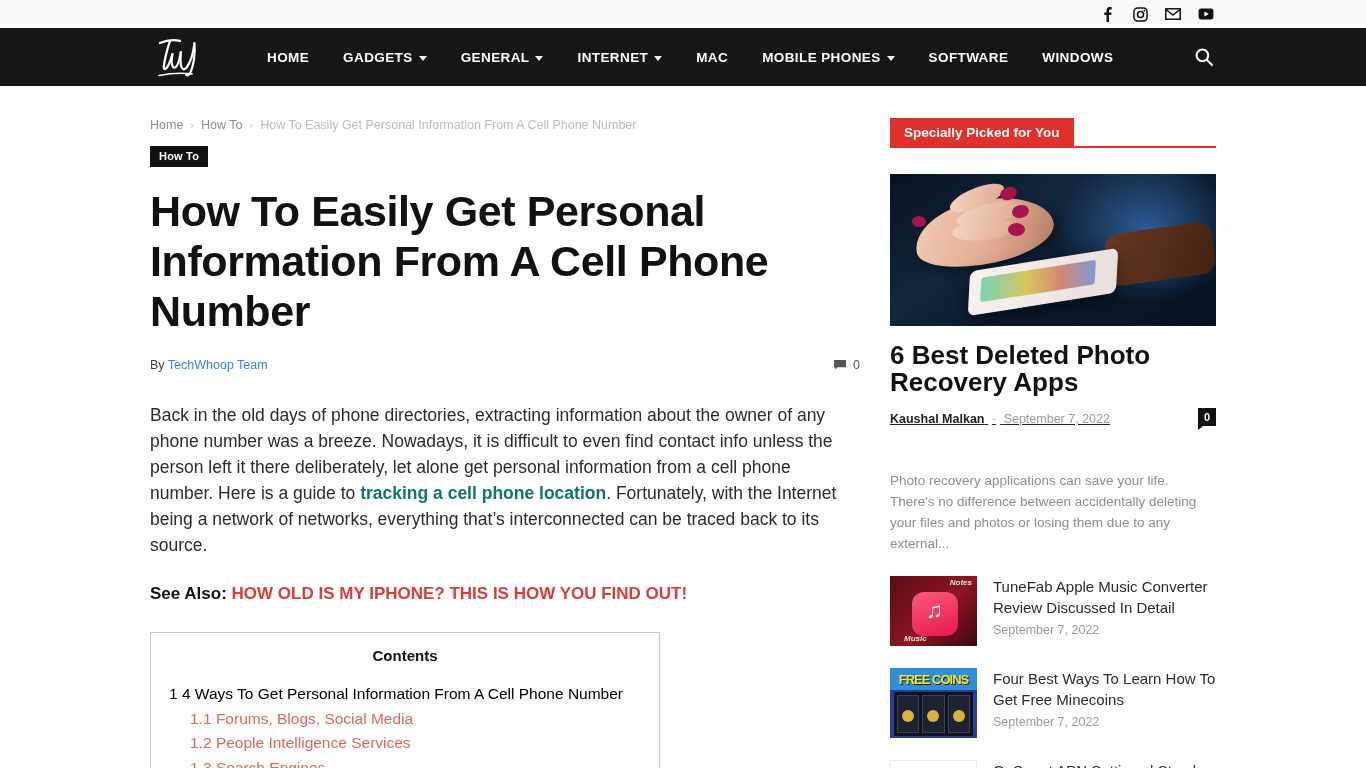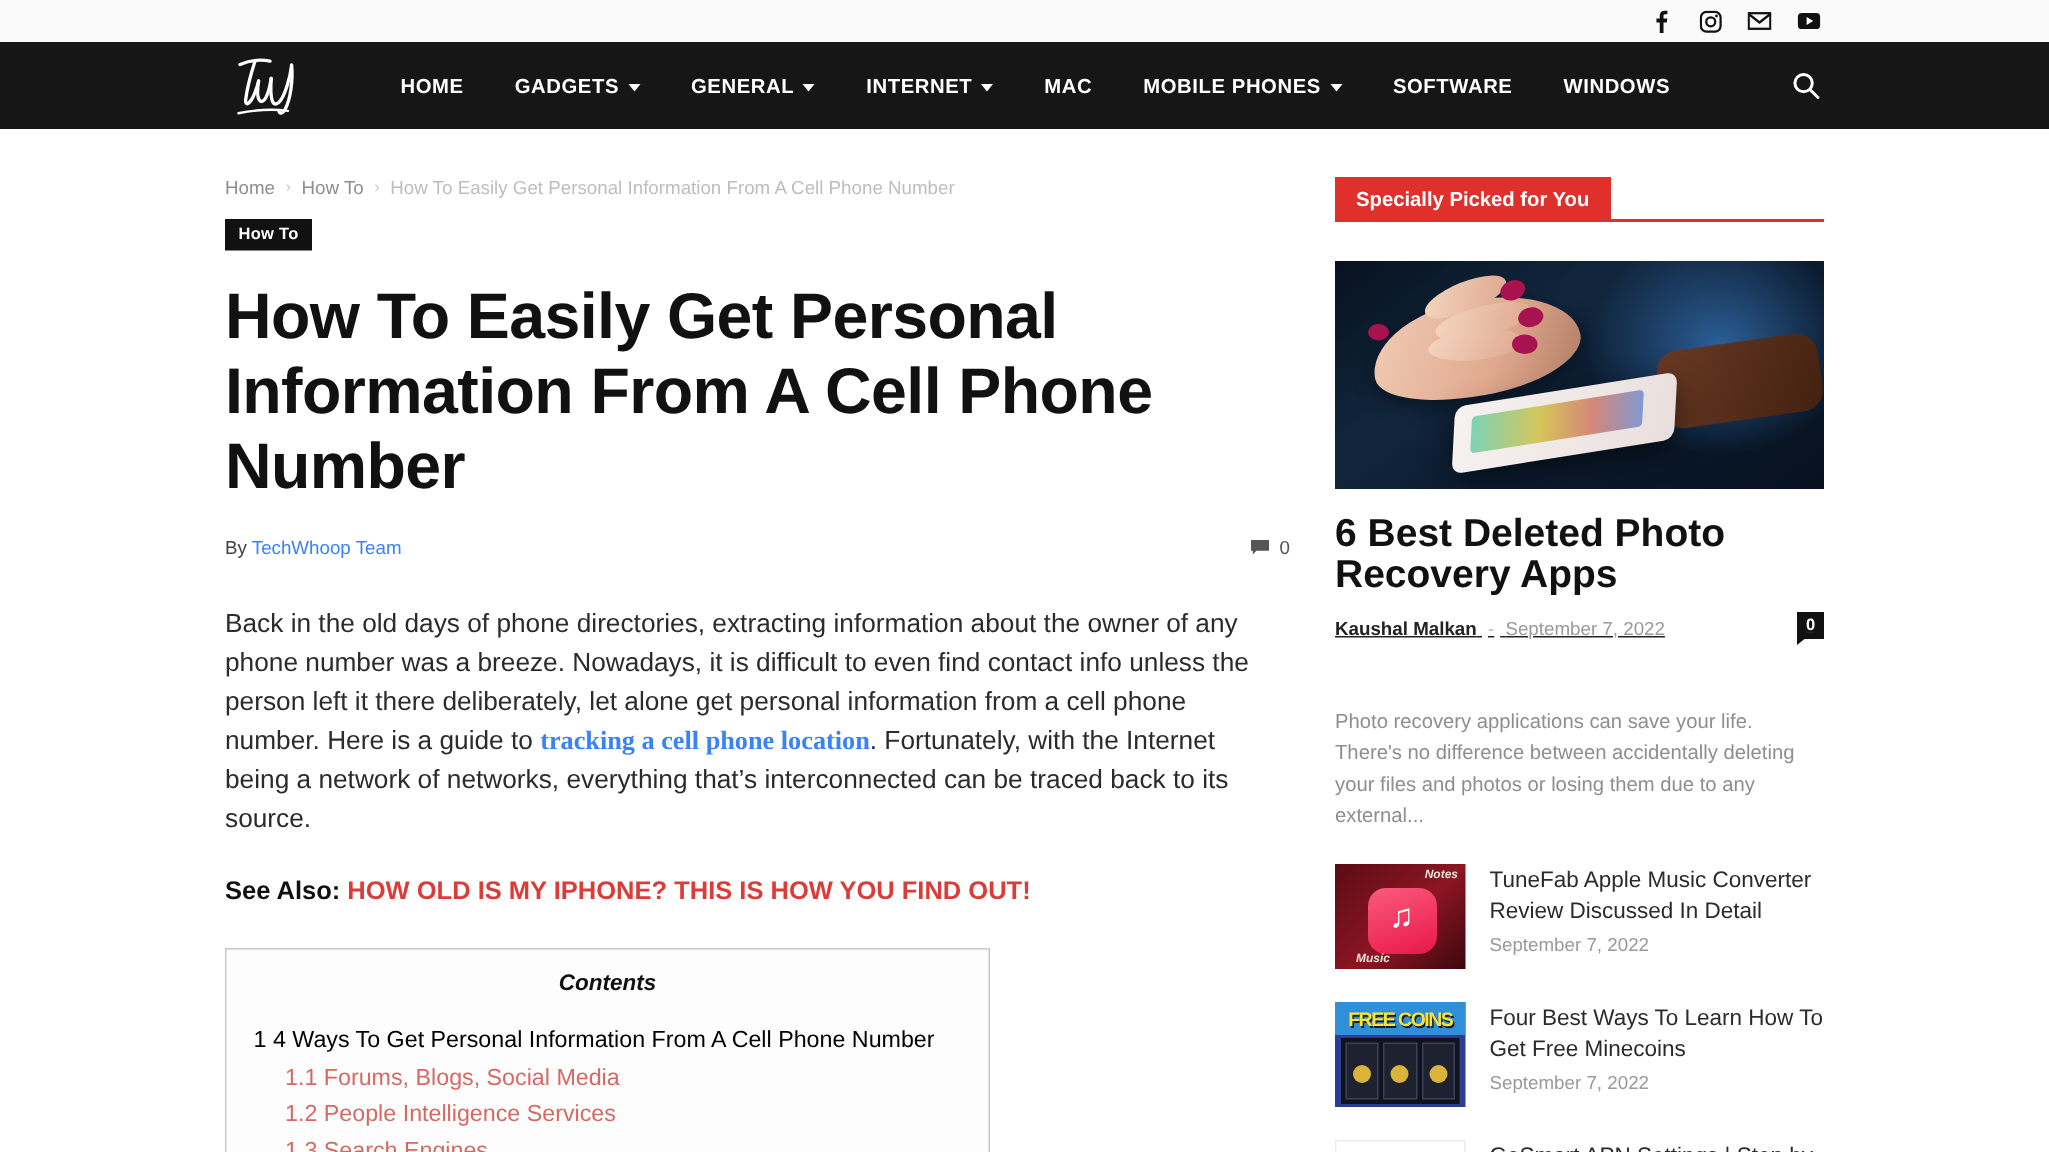--- a/index.html
+++ b/index.html
@@ -144,21 +144,21 @@
   }
 
   .para {
     font-family: "Liberation Sans Narrow", "Liberation Sans", sans-serif;
     font-size: 17.5px;
     line-height: 26px;
     color: #2b2b2b;
     margin-bottom: 26px;
     max-width: 690px;
   }
-  .para a.redlink { color: #3b82f6; font-weight: bold; text-decoration: none; font-family: Liberation Serif, serif; }
+  .para a.redlink { color: #0f766e; font-weight: bold; text-decoration: none; }
 
   .see-also {
     font-family: "Liberation Sans Narrow", "Liberation Sans", sans-serif;
     font-size: 17px;
     font-weight: bold;
     color: #111;
     margin-bottom: 28px;
   }
   .see-also a { color: #dc3c38; text-decoration: none; }
 
@@ -168,21 +168,20 @@
     background: #fdfdfd;
     width: 510px;
     padding: 14px 18px 18px;
   }
   .toc-title {
     text-align: center;
     font-weight: bold;
     font-size: 15px;
     color: #111;
     margin-bottom: 18px;
-    font-style: italic;
   }
   .toc-l1 {
     font-family: "Liberation Sans Narrow", "Liberation Sans", sans-serif;
     color: #000000;
     font-size: 15.5px;
     line-height: 24.5px;
   }
   .toc-l2 {
     font-family: "Liberation Sans Narrow", "Liberation Sans", sans-serif;
     color: #d56a63;

